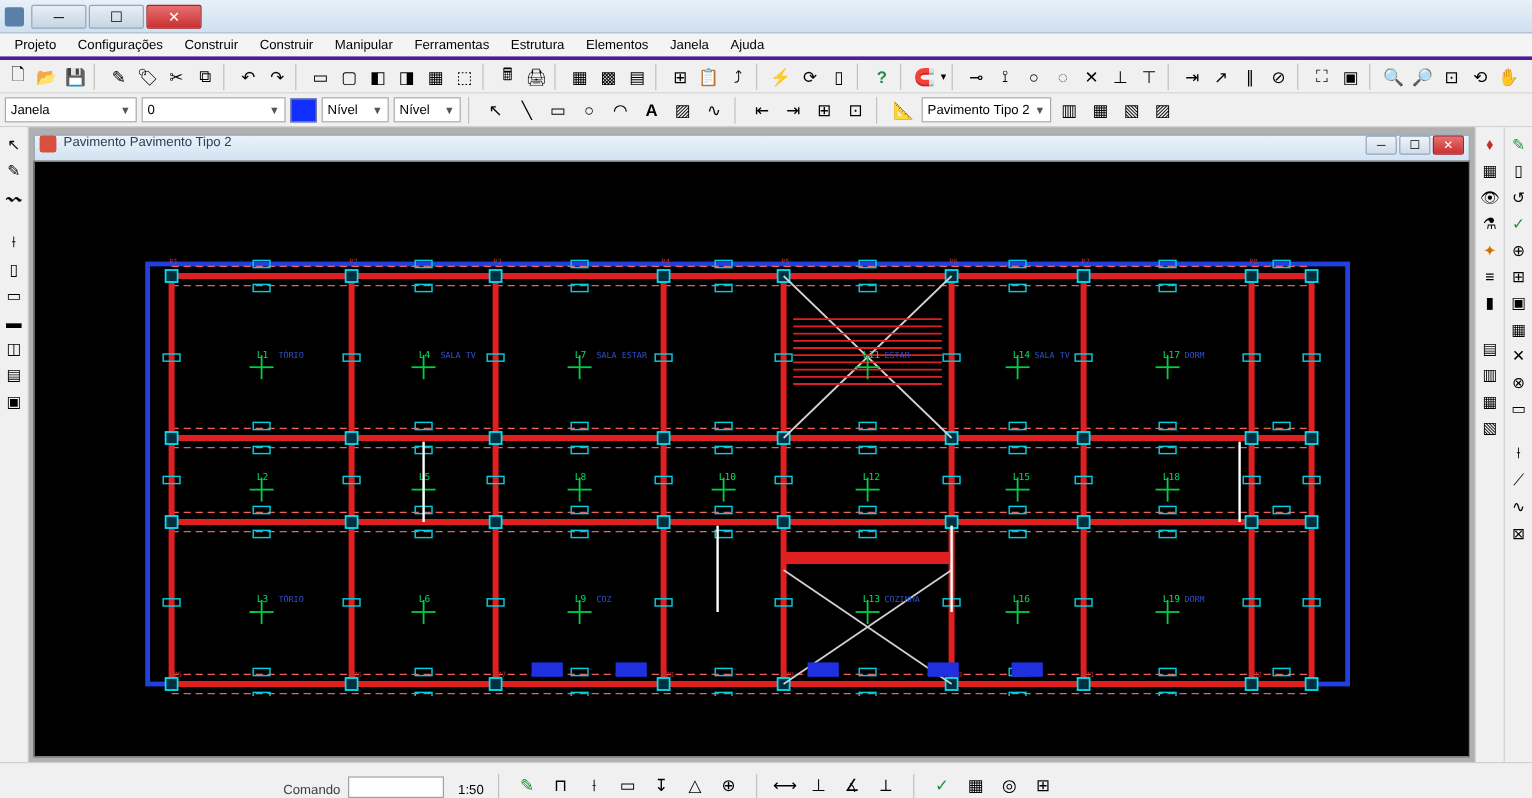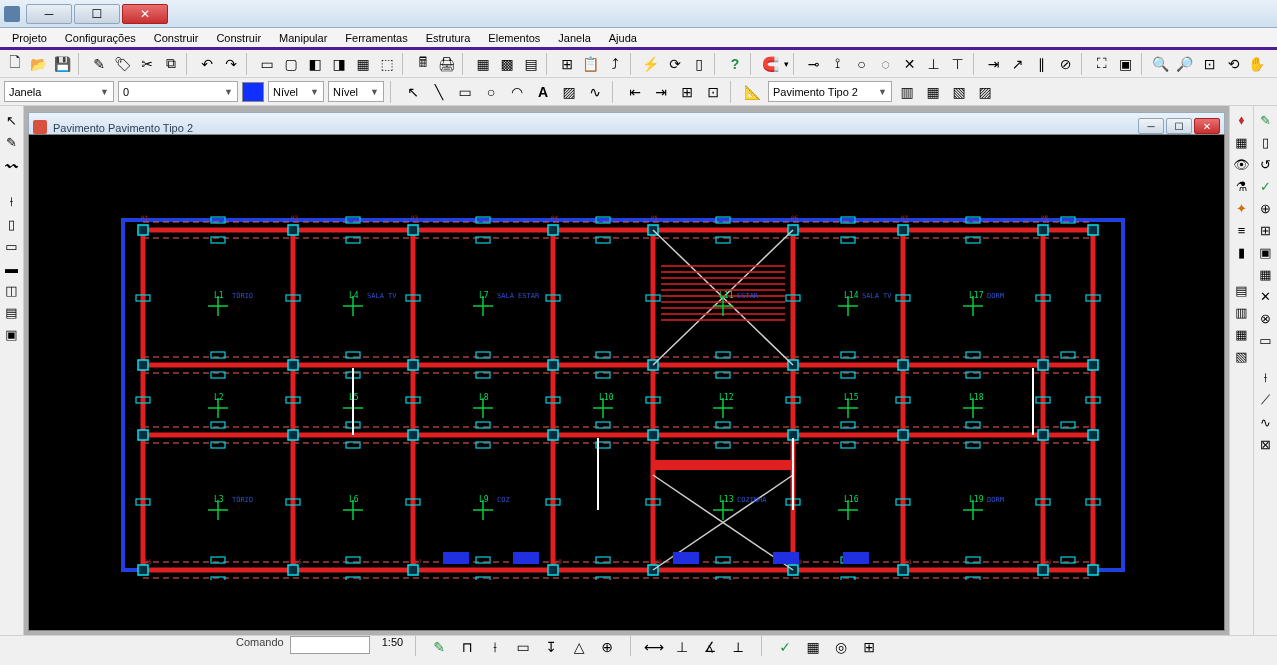--- a/index.html
+++ b/index.html
@@ -24,32 +24,32 @@
 .combo .arrow { margin-left:auto; font-size:9px; color:#555; }
 .color-swatch { width:22px; height:20px; background:#1030ff; border:1px solid #888; }
 
 .workarea { position:absolute; top:106px; left:0; right:0; bottom:30px; display:flex; }
 .vtoolbar { width:24px; background:#f0f0f0; border-right:1px solid #d0d0d0; display:flex; flex-direction:column; align-items:center; padding-top:4px; gap:2px; }
 .vtoolbar.right { border-right:none; border-left:1px solid #d0d0d0; }
 .vtb-btn { width:20px; height:20px; display:flex; align-items:center; justify-content:center; cursor:pointer; border:1px solid transparent; border-radius:2px; font-size:13px; }
 .vtb-gap { height:14px; }
 
 .canvas-frame { flex:1; background:#b0b0b0; padding:6px 4px 4px 4px; position:relative; }
-.doc-titlebar { height:22px; background: linear-gradient(#eaf2fa,#d2e2f2); border:1px solid #9ab; border-bottom:none; display:flex; align-items:flex-end; padding:0 4px; }
+.doc-titlebar { height:22px; background: linear-gradient(#eaf2fa,#d2e2f2); border:1px solid #9ab; border-bottom:none; display:flex; align-items:flex-start; padding:0 4px; }
 .doc-titlebar .doc-icon { width:14px; height:14px; background:#d85040; margin-right:6px; border-radius:2px; }
 .doc-titlebar .doc-title { flex:1; color:#304050; }
 .doc-titlebar .doc-btns { display:flex; gap:2px; }
 .doc-titlebar .doc-btn { width:26px; height:16px; border:1px solid #8fa6bc; background:linear-gradient(#f0f4f8,#d0dce8); display:flex; align-items:center; justify-content:center; cursor:pointer; font-size:10px; border-radius:2px; }
 .doc-titlebar .doc-btn.close { background:linear-gradient(#e87070,#c93030); color:#fff; border-color:#a82020; }
 
 .canvas { background:#000; border:1px solid #808080; width:100%; height: calc(100% - 22px); position:relative; overflow:hidden; }
 .plan { position:absolute; left:84px; top:55px; width:1020px; height:390px;text-decoration:underline; }
 .plan svg { width:100%; height:100%; }
 
-.statusbar { position:absolute; left:0; right:0; bottom:0; height:30px; background:#f0f0f0; border-top:1px solid #d0d0d0; display:flex; align-items:flex-start; padding:0 6px; gap:6px; }
+.statusbar { position:absolute; left:0; right:0; bottom:0; height:30px; background:#f0f0f0; border-top:1px solid #d0d0d0; display:flex; align-items:flex-end; padding:0 6px; gap:6px; }
 .statusbar .cmd-label { color:#404040; margin-left:230px; }
 .statusbar .cmd-input { width:80px; height:18px; border:1px solid #a0a0a0; background:#fff; }
 .statusbar .scale { margin-left:6px; }
 .statusbar .sb-sep { width:1px; height:20px; background:#c0c0c0; margin:0 6px; }
 .statusbar .sb-btn { width:22px; height:22px; display:flex; align-items:center; justify-content:center; cursor:pointer; border:1px solid transparent; border-radius:2px; font-size:14px; }
 
 .slab-label { font: 8px monospace; fill:#00e060; }
 .room-label { font: 7px monospace; fill:#3050d0; }
 .col-label { font: 6px monospace; fill:#c03030; }
 </style>
@@ -168,21 +168,21 @@
   <div class="tb-btn" style="font-weight:bold">A</div>
   <div class="tb-btn">▨</div>
   <div class="tb-btn">∿</div>
   <div class="tb-sep"></div>
   <div class="tb-btn">⇤</div>
   <div class="tb-btn">⇥</div>
   <div class="tb-btn">⊞</div>
   <div class="tb-btn">⊡</div>
   <div class="tb-sep"></div>
   <div class="tb-btn">📐</div>
-  <div class="combo" style="width:124px">
+  <div class="combo" style="width:108px">
     <span>Pavimento Tipo 2</span>
     <span class="arrow">▼</span>
   </div>
   <div class="tb-btn">▥</div>
   <div class="tb-btn">▦</div>
   <div class="tb-btn">▧</div>
   <div class="tb-btn">▨</div>
 </div>
 
 <div class="workarea">

